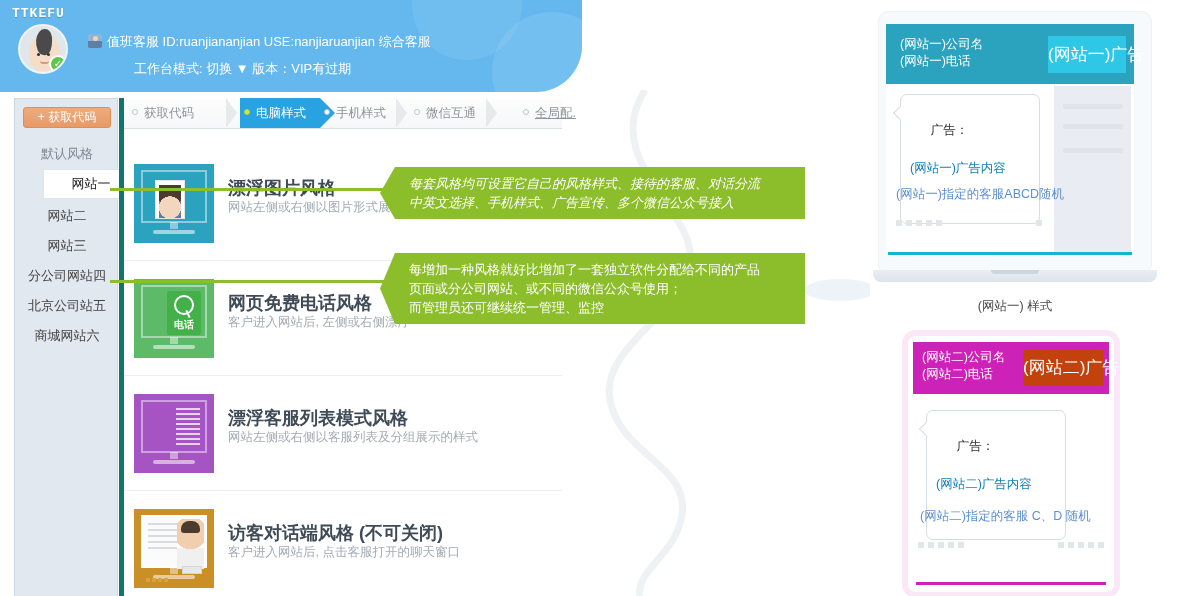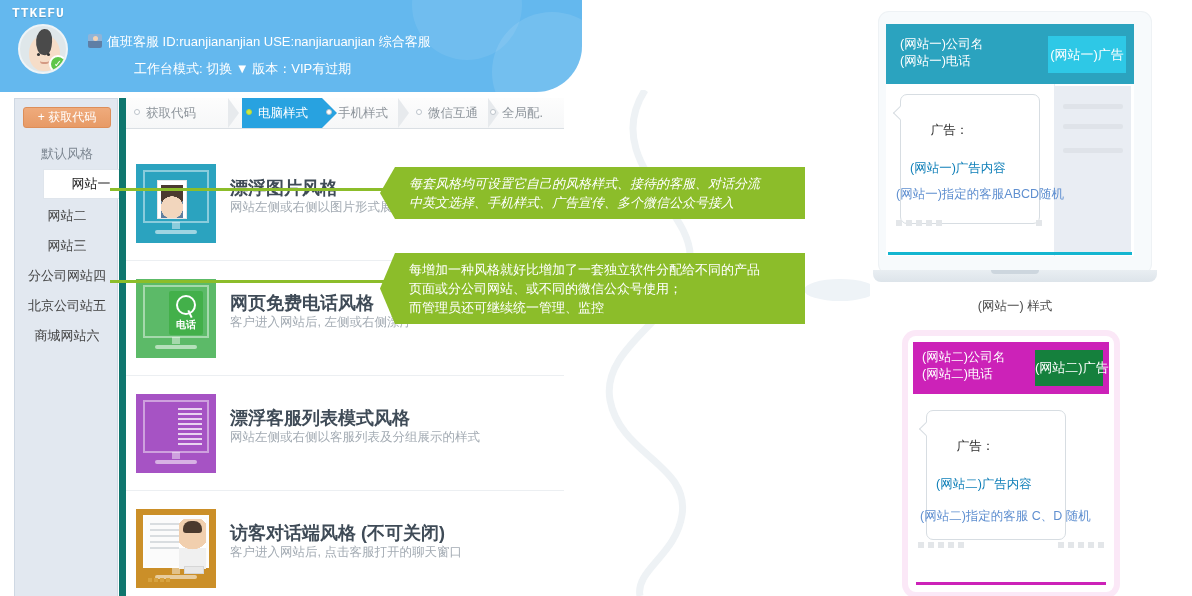--- a/index.html
+++ b/index.html
@@ -100,21 +100,21 @@
     text-align:center; box-shadow:0 0 0 1px #dfe5ec inset;
   }
   .side-item.active .gear{
     position:absolute; right:7px; top:9px; width:12px; height:12px;
     color:#b8bfc7; font-size:12px; line-height:12px;
   }
 
   
   .content{
     position:absolute; left:119px; top:98px; width:438px; height:498px;
-    background:#fff; border-left:7px solid #0f766e;
+    background:#fff; border-left:5px solid #0f766e;
   }
   .tabbar{
     position:absolute; left:0; top:0; width:438px; height:31px;
     border-bottom:1px solid #dadfe4;
     background:linear-gradient(#fdfdfd,#f6f7f8);
   }
   .tab{
     position:absolute; top:0; height:30px; line-height:30px;
     font-size:12.5px; color:#8d949b; white-space:nowrap;
     padding-left:16px; padding-right:14px;
@@ -267,21 +267,21 @@
   }
   .win .wbar{
     position:absolute; left:0; top:0; right:0; height:60px;
   }
   .win .wco{
     position:absolute; left:14px; top:12px; font-size:12.5px; color:#fff;
     line-height:17px; white-space:pre;
   }
   .win .wad{
     position:absolute; right:8px; top:12px; width:78px; height:37px;
-    font-size:13px; color:#fff; text-align:center; line-height:37px;
+    font-size:17px; color:#fff; text-align:center; line-height:37px;
     white-space:nowrap;
   }
   .bubble{
     position:absolute; background:#fff; border:1px solid #d7dde2;
     border-radius:7px; padding:7px 9px;
     font-size:12.5px; line-height:19px; color:#333; white-space:pre;
   }
   .bubble .b2{ color:#0f7fb8; }
   .bubble:before{
     content:""; position:absolute; left:-6px; top:13px;
@@ -356,21 +356,21 @@
         <div class="tab" style="left:196px;">
           <span class="dot"></span>
           <span>手机样式</span>
         </div>
         <div class="tab-arrow" style="left:272px"></div>
         <div class="tab" style="left:286px;">
           <span class="dot"></span>
           <span>微信互通</span>
         </div>
         <div class="tab-arrow" style="left:362px"></div>
-        <div class="tab" style="left:360px;">
+        <div class="tab" style="left:395px;text-decoration:underline;">
           <span class="dot"></span>
           <span>全局配.</span>
         </div>
       </div>
 
       <div class="srow" style="top:48px">
         <div class="sthumb" style="background:#2ba3bf">
           <div class="mon">
               <div class="screen"></div>
               <div class="neck"></div>
@@ -501,21 +501,21 @@
     <div class="underline" style="left:2px; top:228px; width:244px; background:#14b5d0;"></div>
   </div>
 
   <div class="cap">(网站一) 样式</div>
 
   <div class="win" style="left:908px; top:336px; width:206px; height:256px; border-radius:8px; box-shadow:0 0 0 6px #fbe8f7;">
 
     <div class="wbar" style="background:#cc22b8; height:52px; left:5px; right:5px; top:6px;">
       <div class="wco" style="left:9px; top:7px;">(网站二)公司名
 (网站二)电话</div>
-      <div class="wad" style="background:#15803d; right:6px; top:8px; width:68px; height:36px; line-height:36px;">(网站二)广告</div>
+      <div class="wad" style="background:#c2410c; right:6px; top:8px; width:80px; height:36px; line-height:36px;">(网站二)广告</div>
     </div>
 
     <div class="bubble" style="left:18px; top:74px; width:140px;">
       <span>广告：</span>
       <div class="b2">(网站二)广告内容</div>
     </div>
 
     <div class="agentline" style="left:12px; top:172px;">(网站二)指定的客服 C、D 随机</div>
 
     <div class="dotsrow" style="left:10px; top:198px;">

